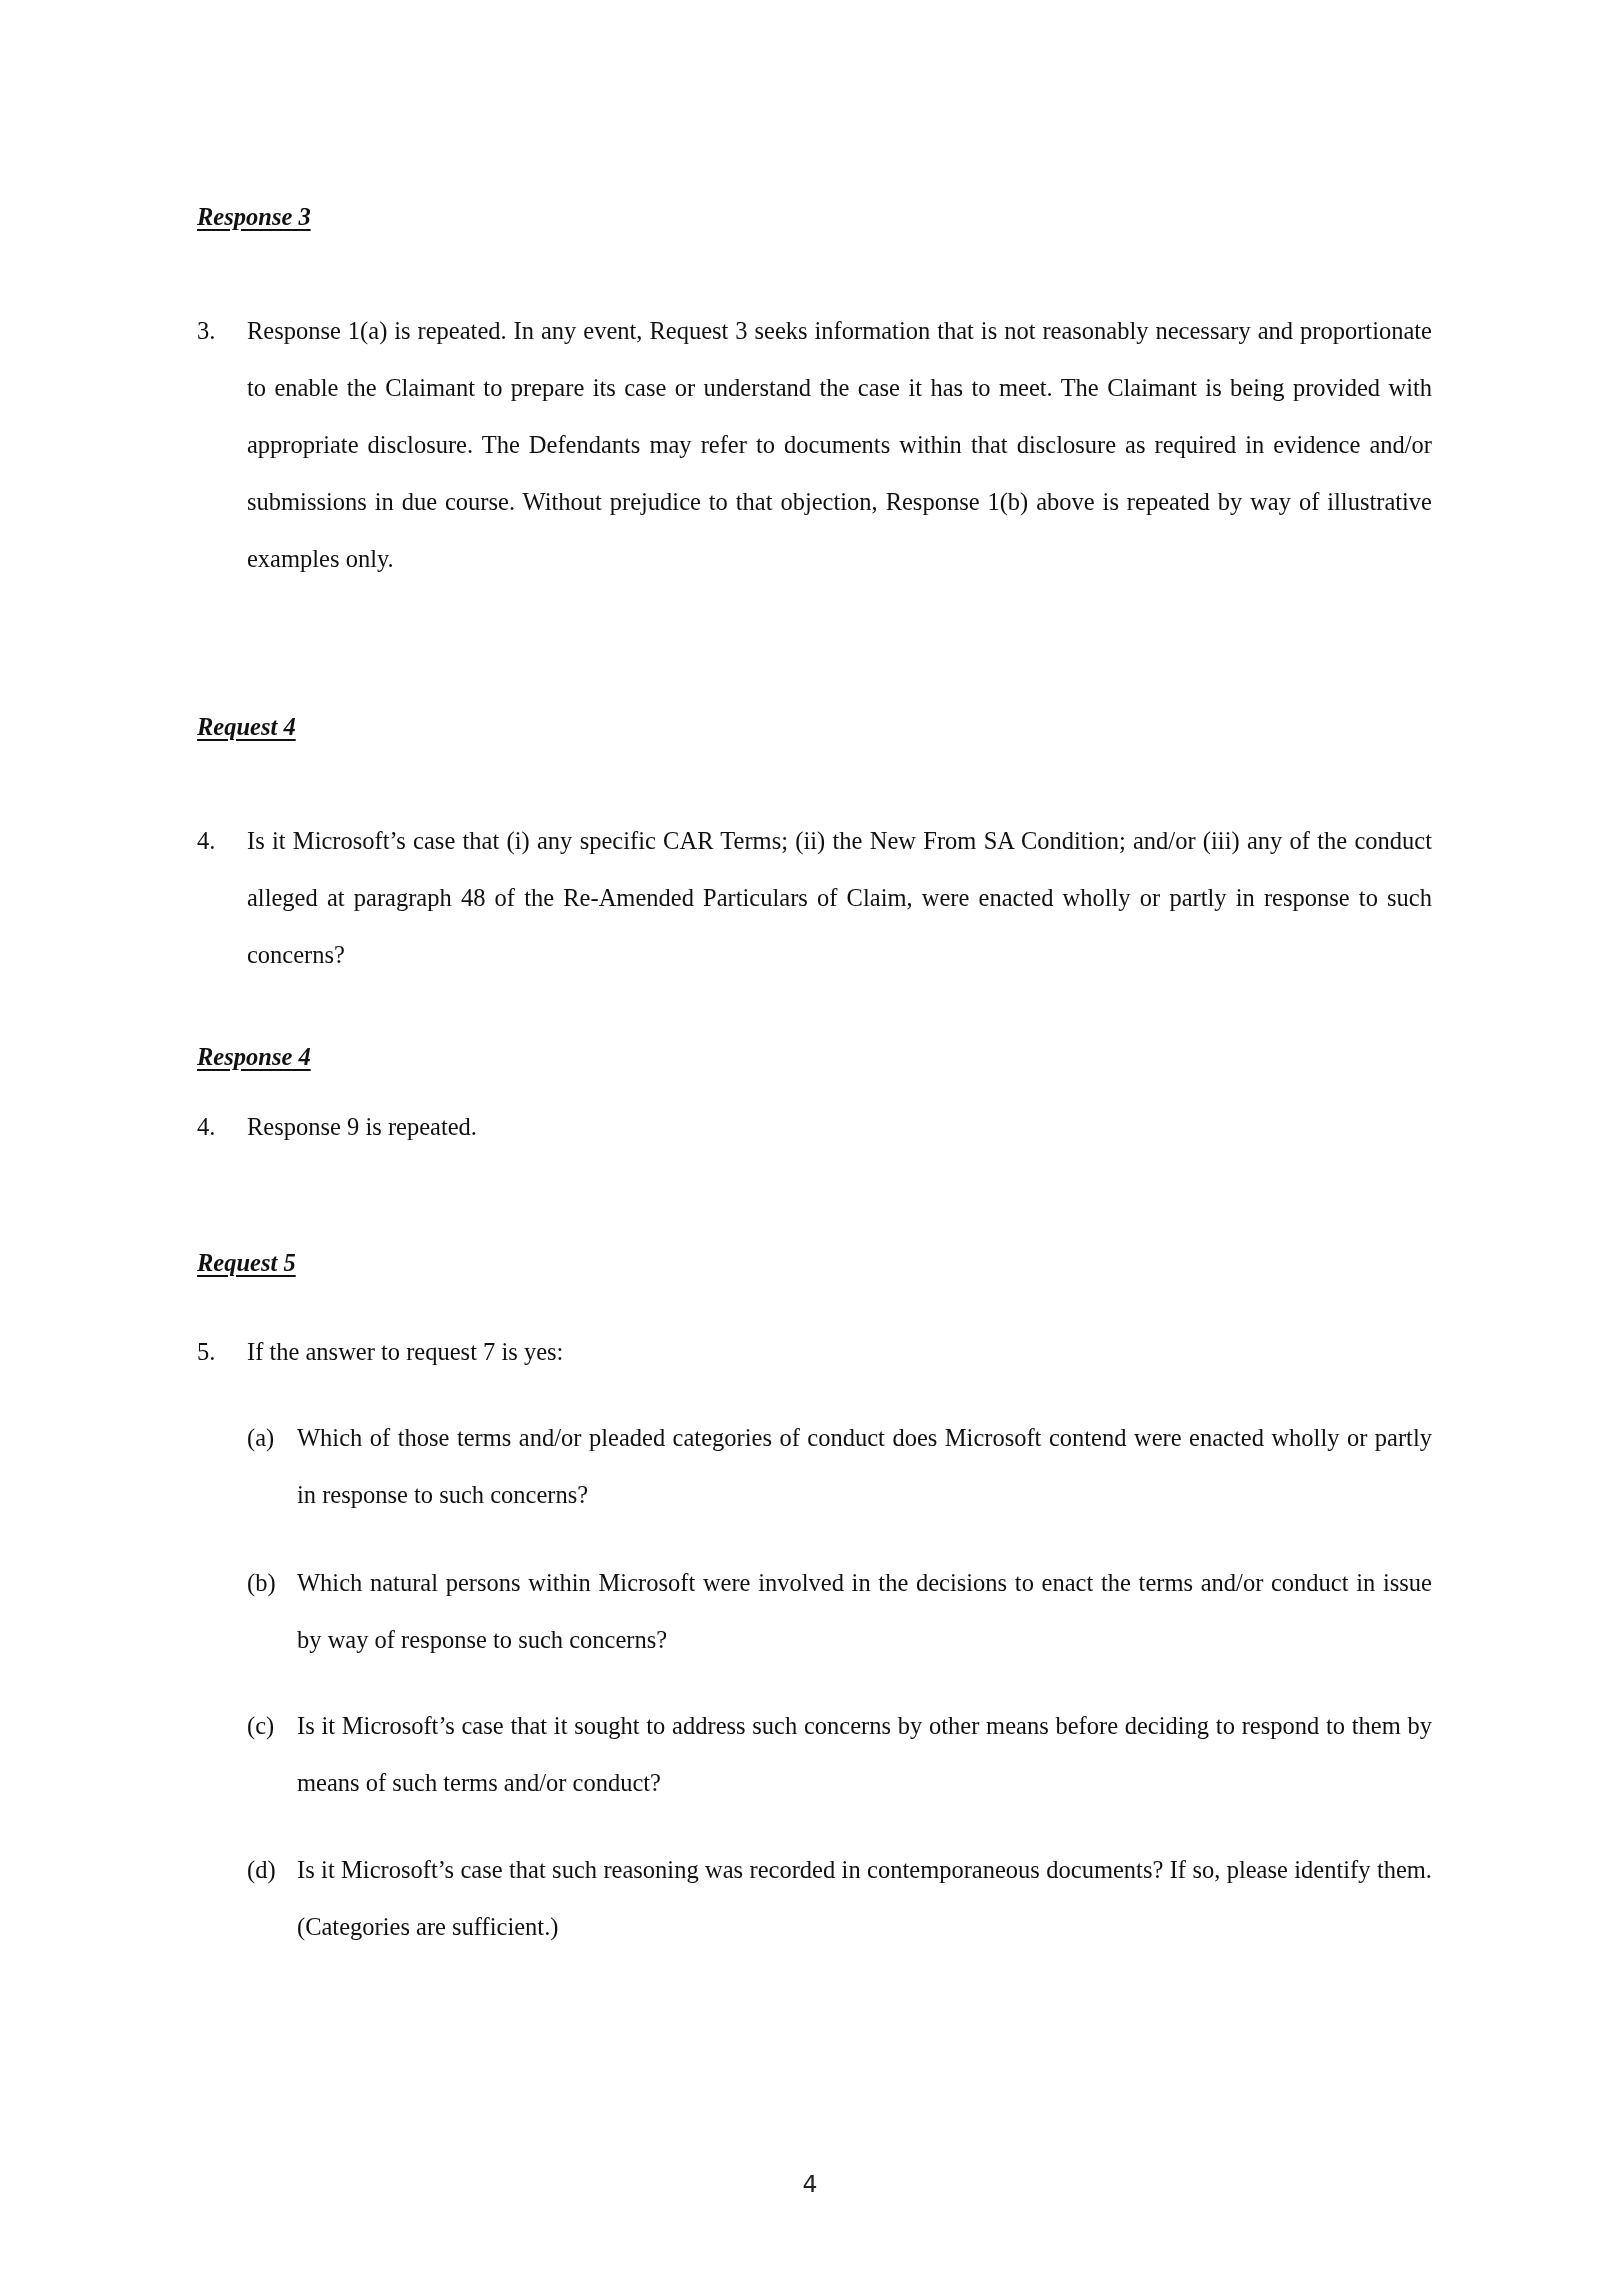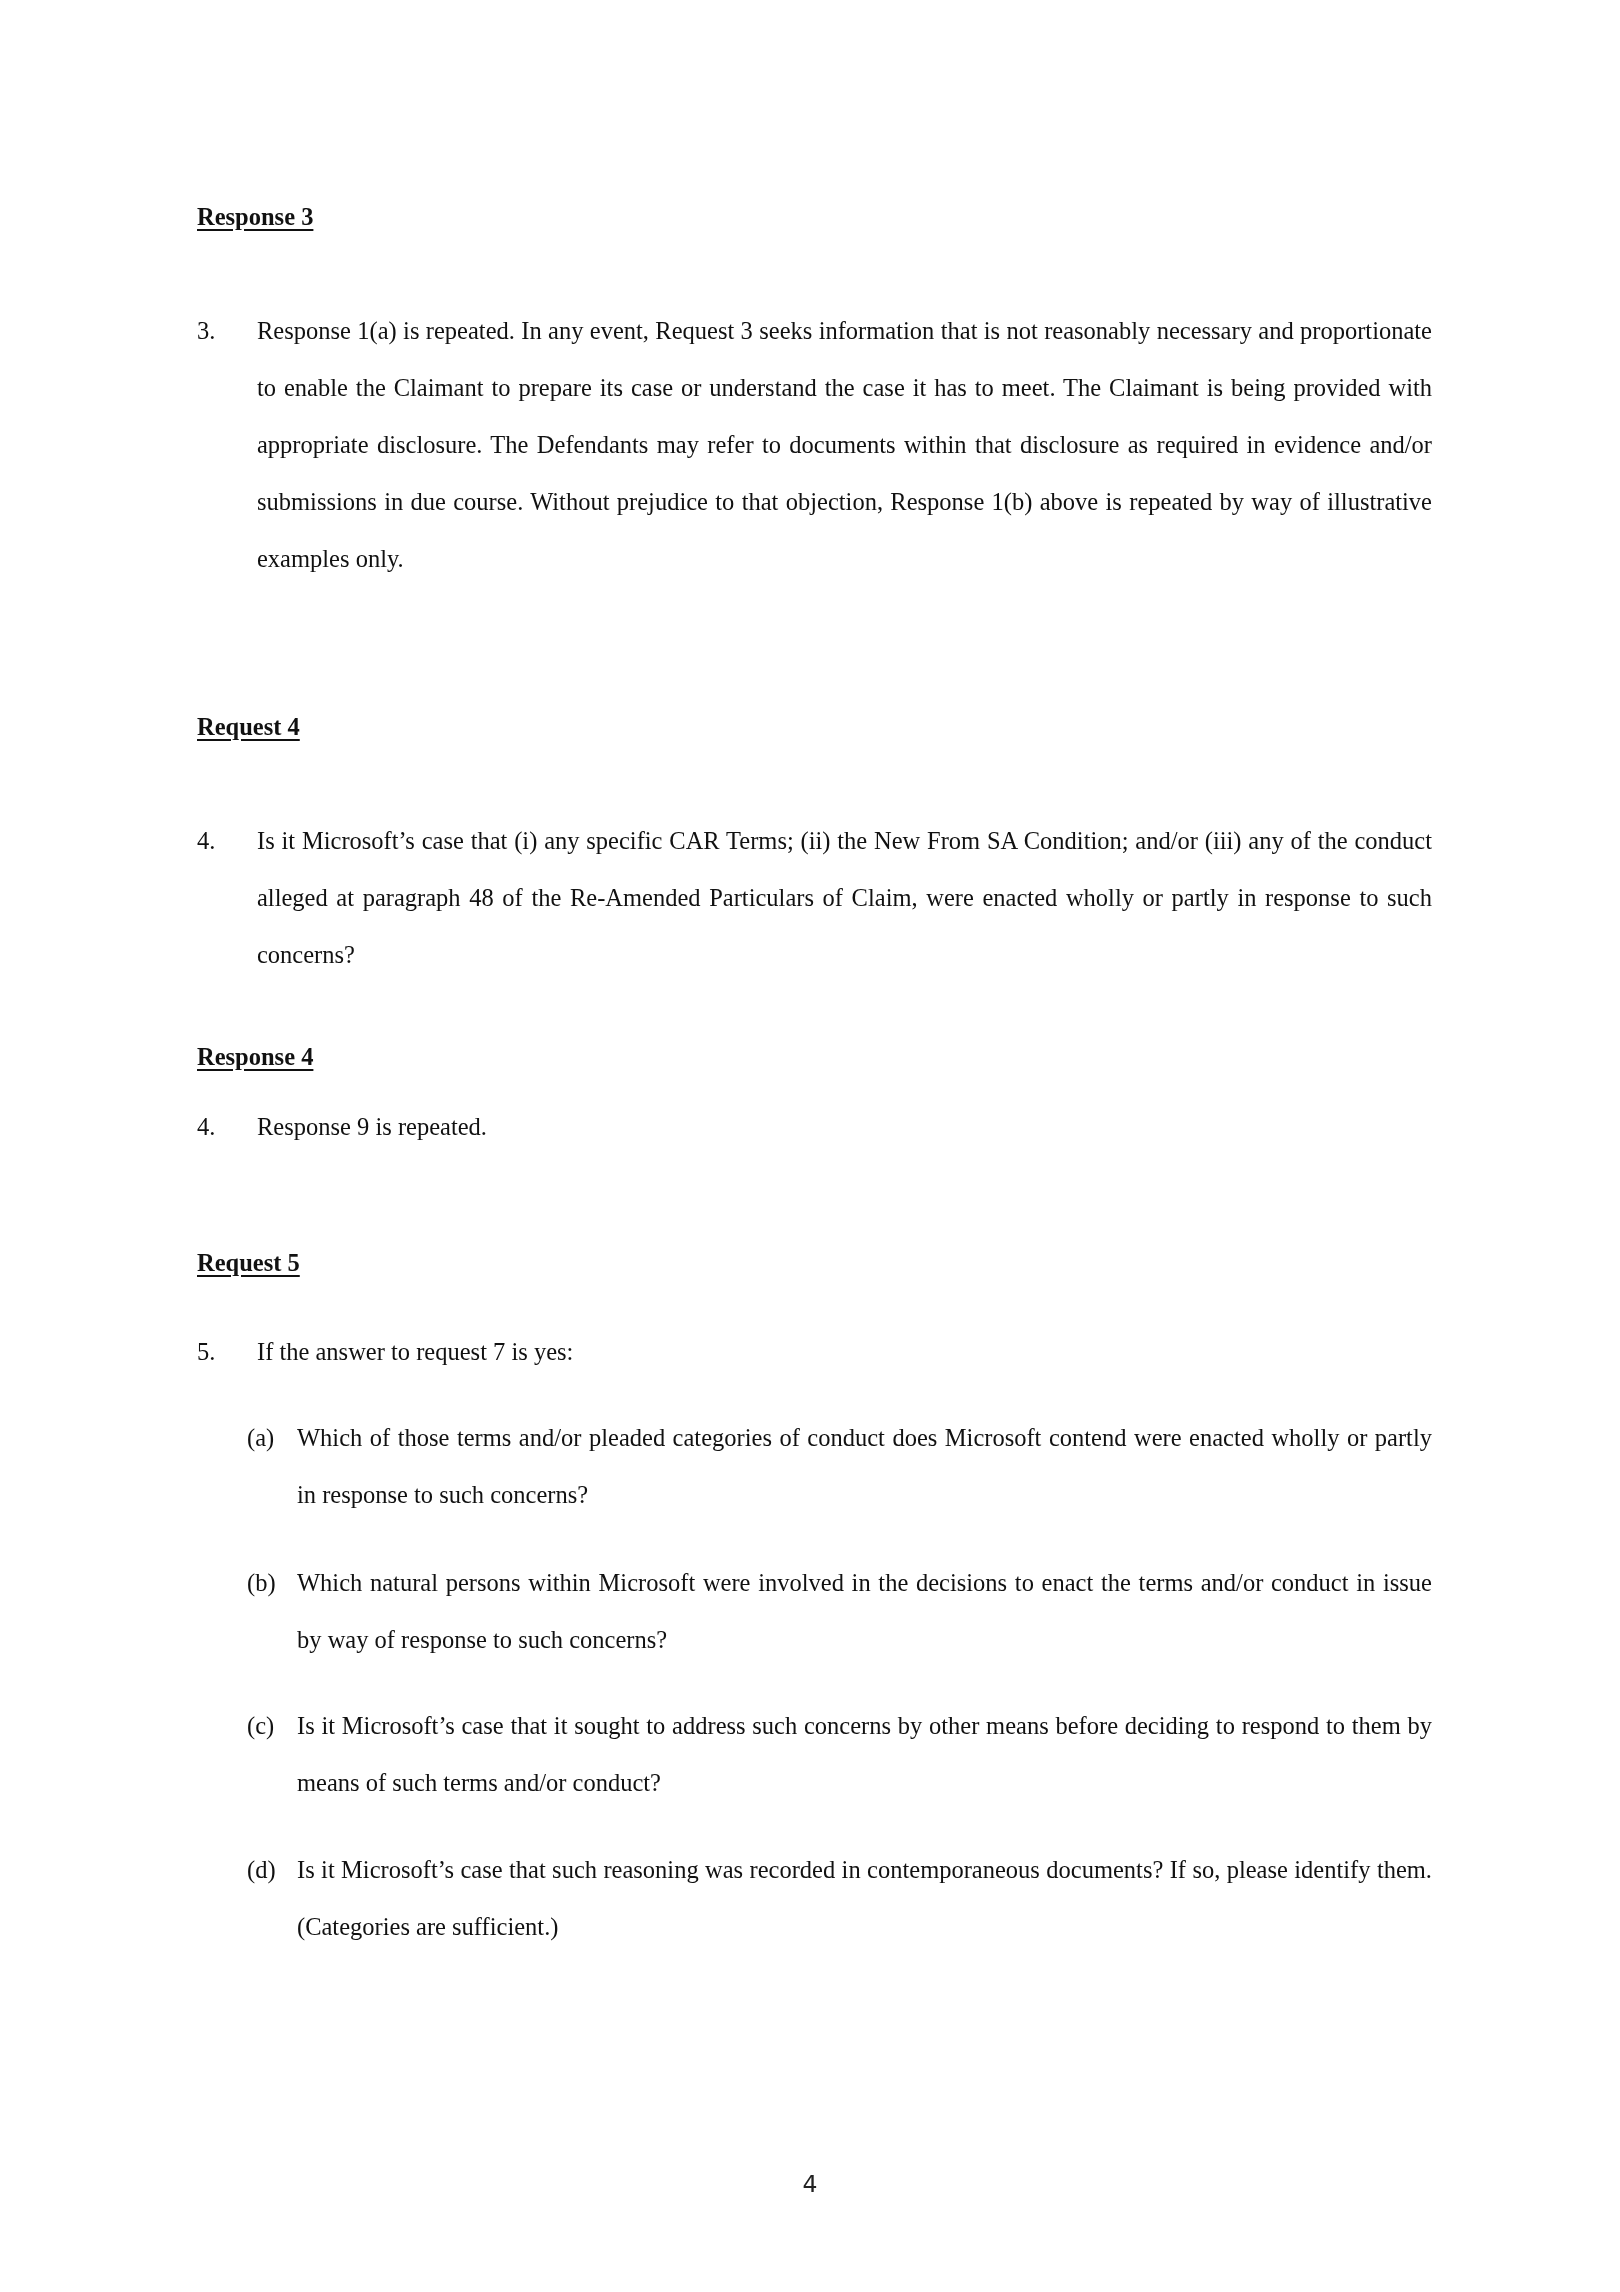--- a/index.html
+++ b/index.html
@@ -4,27 +4,27 @@
 <style>
   html, body { margin: 0; padding: 0; background: #ffffff; }
   body {
     width: 1620px; height: 2293px; position: relative; overflow: hidden;
     font-family: "Liberation Serif", "DejaVu Serif", serif;
     color: #111111;
   }
   .block { position: absolute; left: 197px; width: 1235px; }
   .heading {
     font-weight: bold; text-decoration: underline; text-decoration-thickness: 2px;
-    text-underline-offset: 3.9px; font-size: 24.5px; line-height: 29px; margin: 0;
+    text-underline-offset: 3.9px; font-size: 24.5px; line-height: 29px; margin: 0; font-style: italic;
   }
   .para {
     display: flex; font-size: 24.5px; line-height: 57px; margin: 0;
   }
   .para .num { width: 50px; flex: 0 0 50px; }
-  .para .text { flex: 1; text-align: justify; margin-left: 10px; }
+  .para .text { flex: 1; text-align: justify; }
   .sub {
     position: absolute; left: 247px; width: 1185px;
     display: flex; font-size: 24.5px; line-height: 57px; margin: 0;
   }
   .sub .num { width: 50px; flex: 0 0 50px; }
   .sub .text { flex: 1; text-align: justify; }
   .page-number {
     position: absolute; left: 0; width: 1620px; top: 2170px; text-align: center;
     font-family: "DejaVu Sans", "Liberation Sans", sans-serif; font-size: 23.5px; color: #222;
   }

